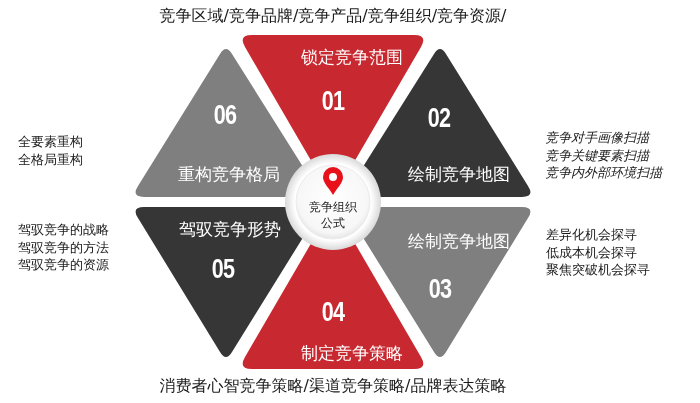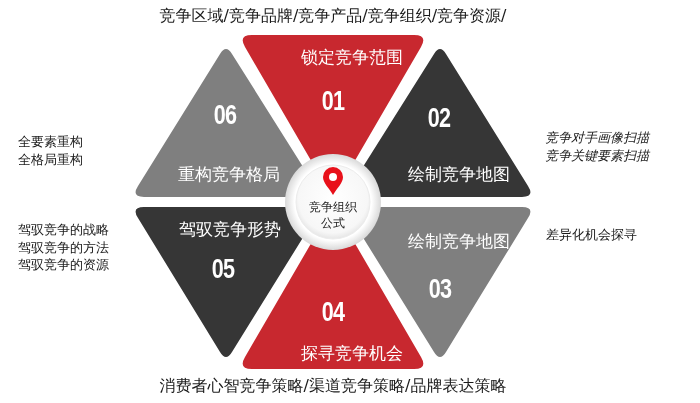--- a/index.html
+++ b/index.html
@@ -56,21 +56,21 @@
 
 <div class="seg-label" style="left:263px;top:46px;">锁定竞争范围</div>
 <div class="seg-num" style="left:303px;top:86px;">01</div>
 
 <div class="seg-label" style="left:370px;top:163px;">绘制竞争地图</div>
 <div class="seg-num" style="left:409px;top:103px;">02</div>
 
 <div class="seg-label" style="left:370px;top:230px;">绘制竞争地图</div>
 <div class="seg-num" style="left:410px;top:274px;">03</div>
 
-<div class="seg-label" style="left:263px;top:342px;">探寻竞争机会</div>
+<div class="seg-label" style="left:263px;top:342px;">制定竞争策略</div>
 <div class="seg-num" style="left:303px;top:297px;">04</div>
 
 <div class="seg-label" style="left:141px;top:218px;">驾驭竞争形势</div>
 <div class="seg-num" style="left:193px;top:254px;">05</div>
 
 <div class="seg-label" style="left:140px;top:163px;">重构竞争格局</div>
 <div class="seg-num" style="left:195px;top:100px;">06</div>
 
 <div class="center-text">
   <div>竞争组织</div>
@@ -84,17 +84,20 @@
 
 <div class="side" style="left:18px;top:221px;">
   <div>驾驭竞争的战略</div>
   <div>驾驭竞争的方法</div>
   <div>驾驭竞争的资源</div>
 </div>
 
 <div class="side" style="left:545px;top:129px;font-style:italic;">
   <div>竞争对手画像扫描</div>
   <div>竞争关键要素扫描</div>
+  <div>竞争内外部环境扫描</div>
 </div>
 
 <div class="side" style="left:546px;top:226px;">
   <div>差异化机会探寻</div>
+  <div>低成本机会探寻</div>
+  <div>聚焦突破机会探寻</div>
 </div>
 
 </body></html>

